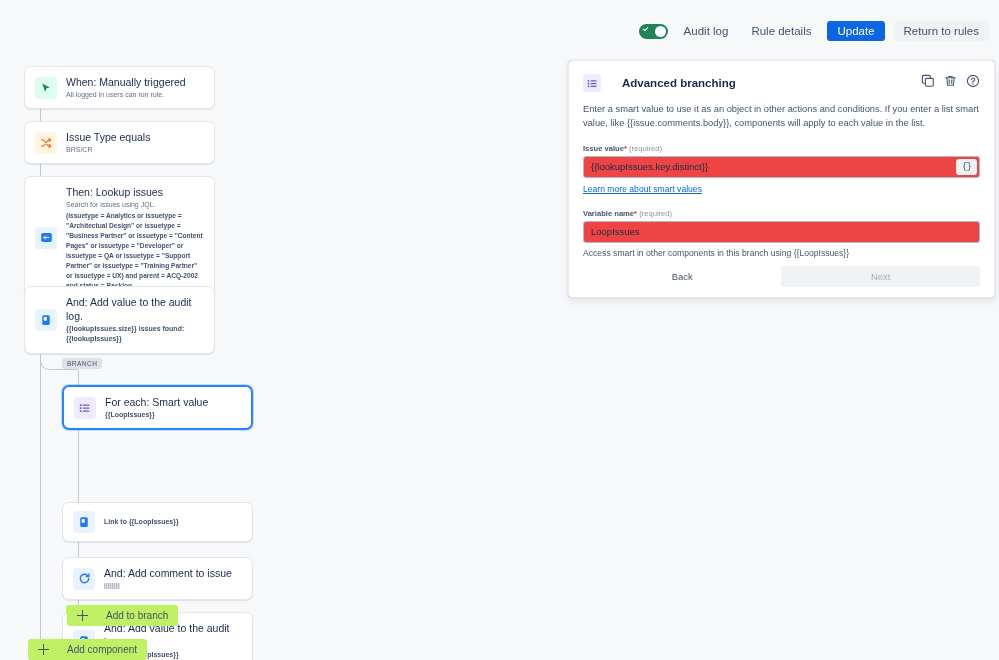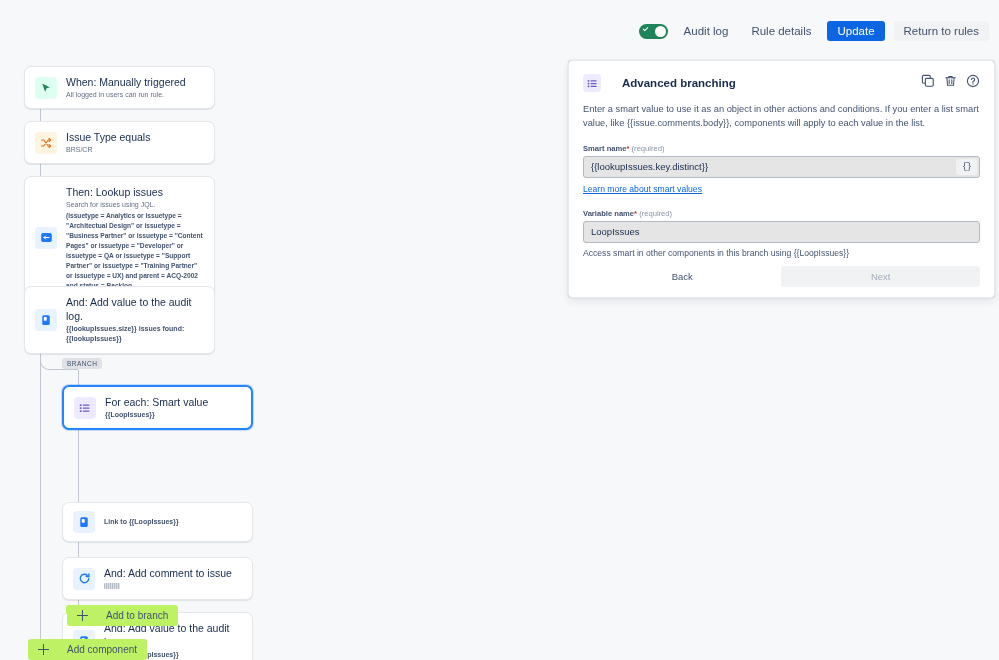--- a/index.html
+++ b/index.html
@@ -124,21 +124,21 @@
   }
   .field-label {
     font-size: 7.6px; color: #44546f; font-weight: bold;
     margin-top: 13px; margin-bottom: 3px;
   }
   .req-star { color: #ae2e24; }
   .req-text { color: #8993a4; font-weight: normal; }
   .input-wrap { position: relative; }
   .tinput {
     width: 100%; height: 22px; border: 1px solid #b3bac5;
-    border-radius: 3px; background: #e5e5e5; font-family: inherit;
+    border-radius: 3px; background: #ef4444; font-family: inherit;
     font-size: 9.5px; color: #172b4d; padding: 0 28px 0 7px;
     outline: none;
   }
   .tinput.plain { padding-right: 7px; }
   .braces-btn {
     position: absolute; right: 3px; top: 3px; width: 21px; height: 16px;
     border: none; background: #f1f2f4; border-radius: 3px; cursor: pointer;
     font-family: "Liberation Mono", monospace; font-size: 9px; color: #42526e;
     display: flex; align-items: center; justify-content: center;
     letter-spacing: -1px;
@@ -351,21 +351,21 @@
             <path d="M6.3 6.2a1.8 1.8 0 1 1 2.1 2c-.5.2-.6.6-.6 1.1" stroke-linecap="round"></path>
             <circle cx="8" cy="11.4" r=".75" fill="#44546f" stroke="none"></circle>
           </svg>
         </span>
       </span>
     </div>
 
     <div class="panel-desc">Enter a smart value to use it as an object in other actions and conditions. If you enter a list smart value, like {{issue.comments.body}}, components will apply to each value in the list.</div>
 
     <div class="field-label">
-      <span>Smart name</span><span class="req-star">*</span>
+      <span>Issue value</span><span class="req-star">*</span>
       <span class="req-text">(required)</span>
     </div>
     <div class="input-wrap">
       <input class="tinput" type="text" value="{{lookupIssues.key.distinct}}" style="">
       <button class="braces-btn">{}</button>
     </div>
     <span class="learn-link">Learn more about smart values</span>
 
     <div class="field-label">
       <span>Variable name</span><span class="req-star">*</span>

